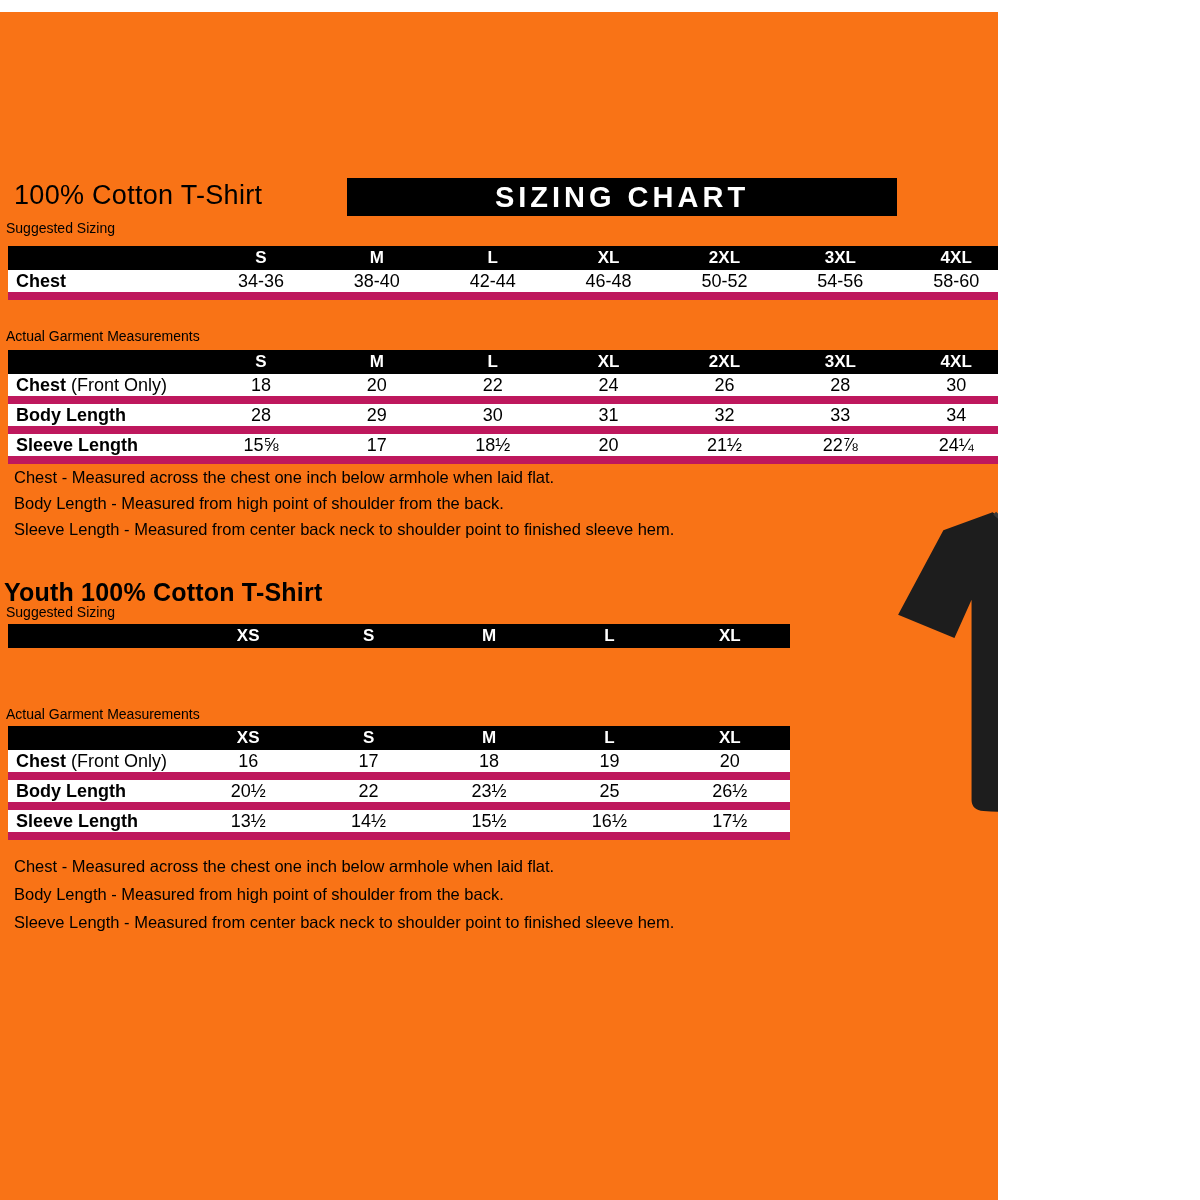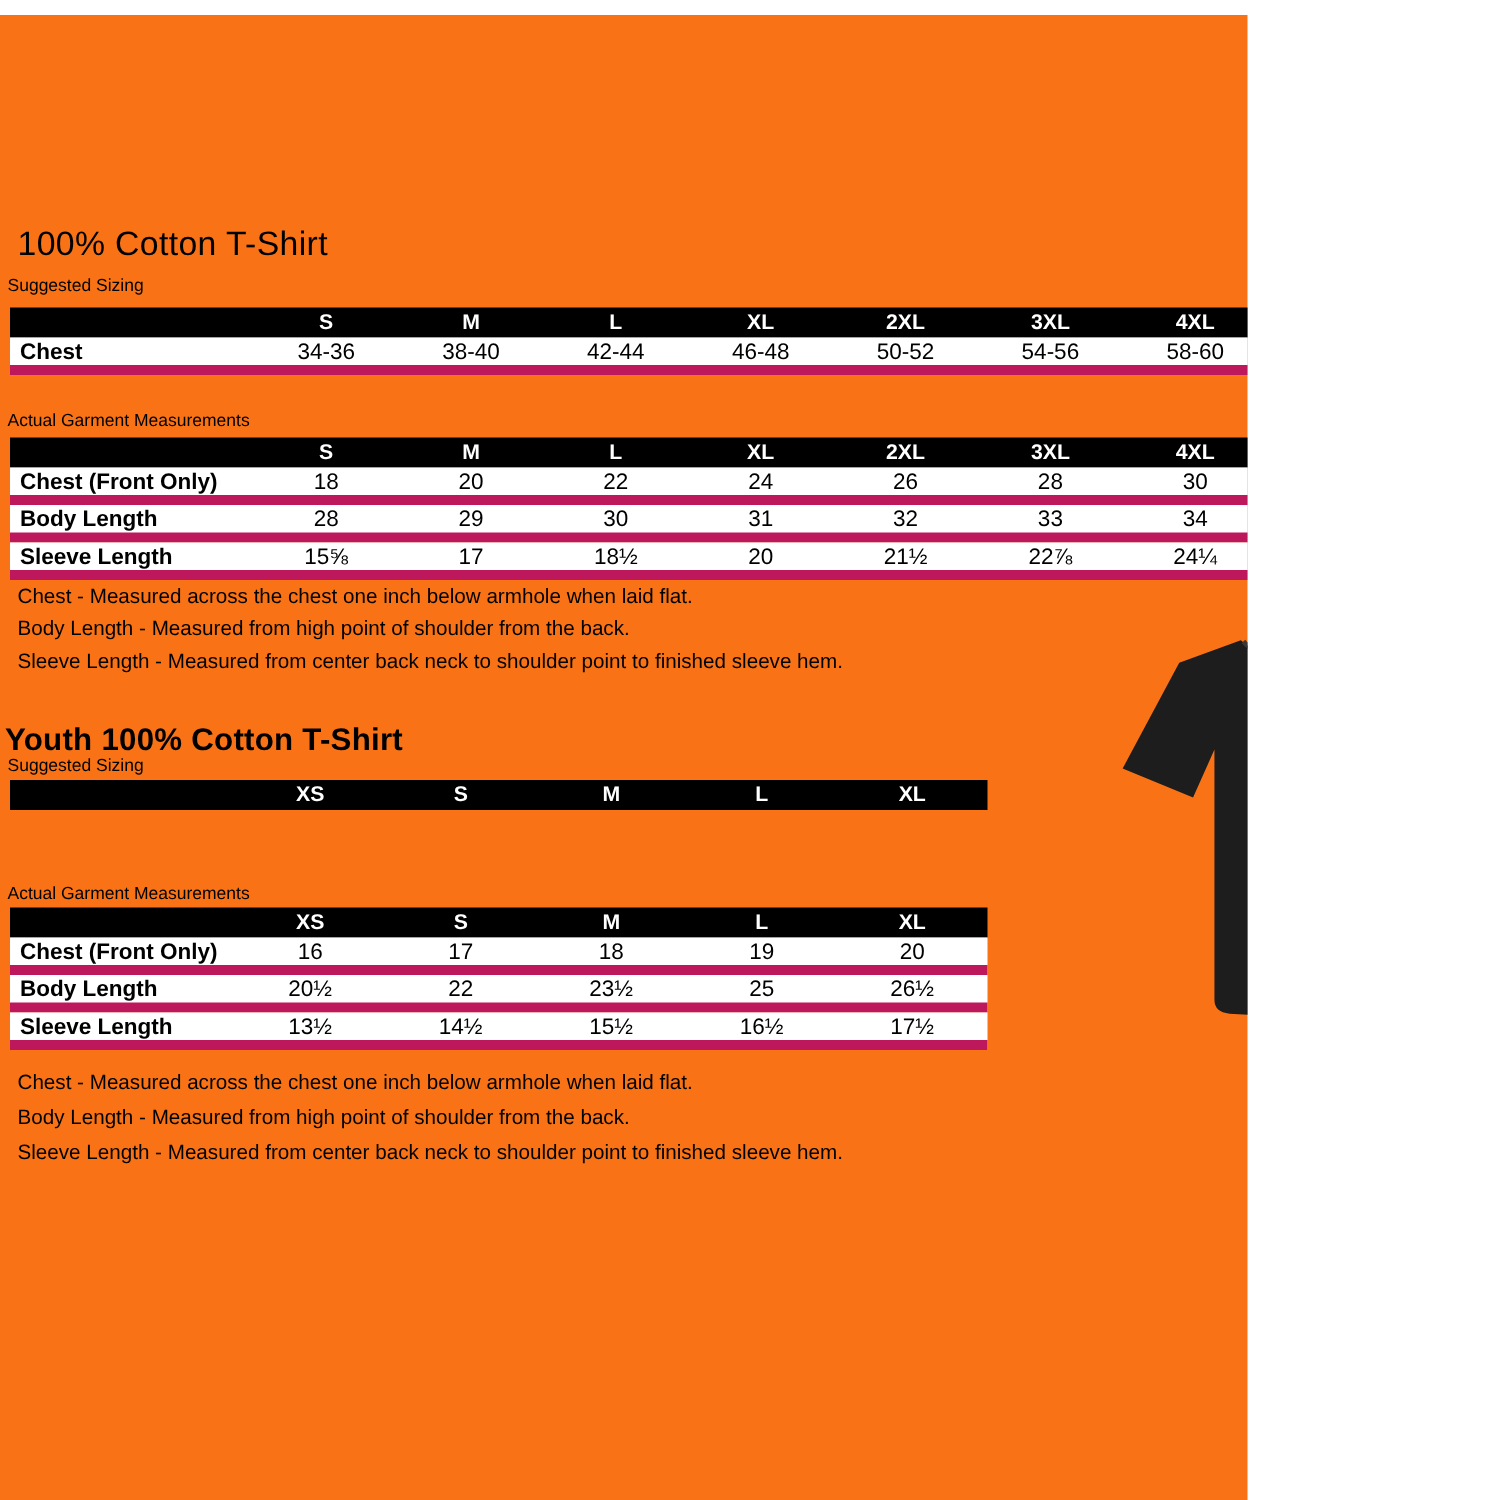--- a/index.html
+++ b/index.html
@@ -29,31 +29,32 @@
   }
   .tbl-row {
     display:grid; height:30px; align-items:center;
     border-bottom:8px solid #be185d; font-size:18px; background:#fff;
   }
   .g-adult { grid-template-columns:195px repeat(8,1fr); }
   .g-youth { grid-template-columns:180px repeat(5,1fr); }
   .hc { text-align:center; }
   .c  { text-align:center; }
   .lc { text-align:left; padding-left:8px; font-weight:700; }
-  .lc .sub { font-weight:700; }
+  .lc .sub { font-weight:400; }
 
   .note { font-size:16.5px; line-height:26px; white-space:nowrap; }
   .note-y { font-size:16.5px; line-height:28px; white-space:nowrap; }
 </style>
 </head>
 <body>
 
 <div class="page">
 
   <div class="abs title" style="left:14px; top:168px;">100% Cotton T-Shirt</div>
+  <div class="abs banner" style="left:347px; top:166px; width:550px; height:38px;">SIZING CHART</div>
 
   <div class="abs seclabel" style="left:6px; top:208px;">Suggested Sizing</div>
 
   <div class="abs" style="left:8px; top:234px; width:1122px;">
     <div class="tbl-hdr g-adult">
       <div class="hc"></div>
       <div class="hc">S</div>
       <div class="hc">M</div>
       <div class="hc">L</div>
       <div class="hc">XL</div>

